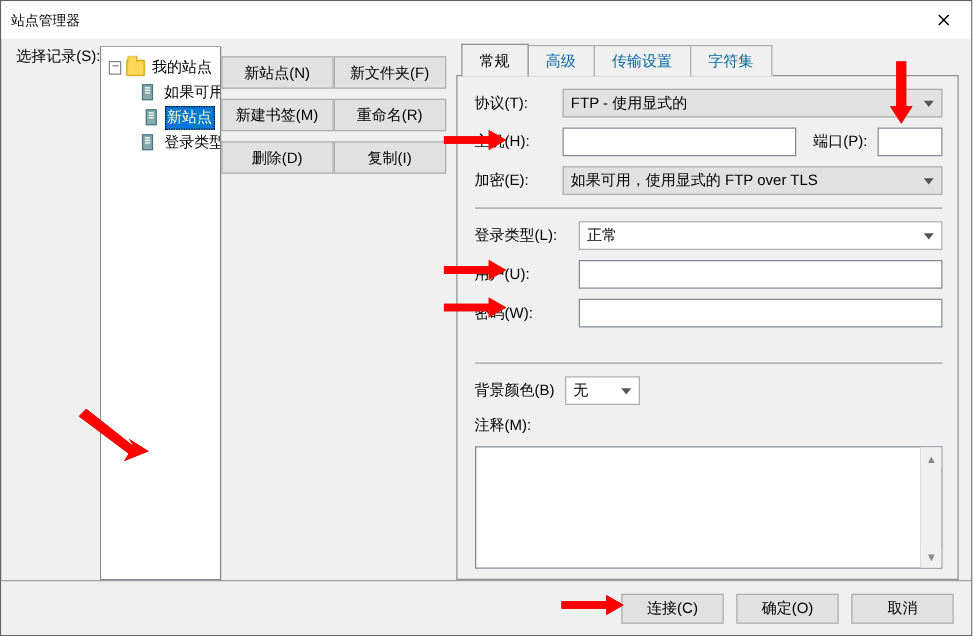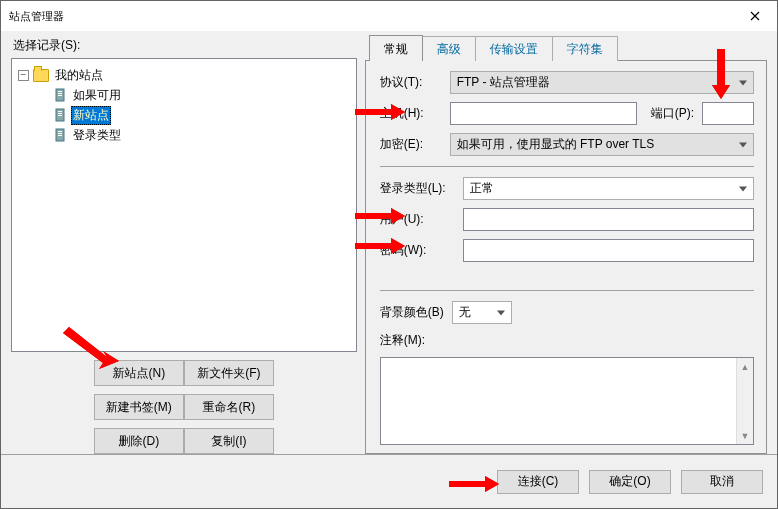--- a/index.html
+++ b/index.html
@@ -2,21 +2,21 @@
 <html><head>
 <meta charset="utf-8">
 <style>
   html,body{margin:0;padding:0;font-family:"Microsoft YaHei","Segoe UI",sans-serif;font-size:12px;color:#000;background:#fff}
   *{box-sizing:border-box}
   .window{width:778px;height:509px;border:1px solid #646464;position:relative;background:#f0f0f0;display:flex;flex-direction:column}
   .titlebar{height:30px;background:#fff;display:flex;align-items:center;padding:0 8px;position:relative}
   .titlebar .title{font-size:11px}
   .titlebar .close{position:absolute;right:0;top:0;width:45px;height:30px;display:flex;align-items:center;justify-content:center;font-size:14px}
   .content{flex:1;display:flex;padding:6px 10px 0 10px;gap:8px}
-  .left-pane{width:378px;display:flex;flex-direction:column}
+  .left-pane{width:378px;display:flex;flex-direction:row}
   .select-record{margin:0 0 4px 2px}
   .tree{flex:1;border:1px solid #828790;background:#fff;padding:6px 4px;overflow:auto;min-height:0}
   .tree-row{display:flex;align-items:center;height:20px;gap:4px}
   .indent0{padding-left:2px}
   .indent1{padding-left:22px}
   .toggle{width:11px;height:11px;border:1px solid #888;display:flex;align-items:center;justify-content:center;font-size:10px;line-height:1;color:#555}
   .spacer-toggle{width:11px}
   .folder-icon{width:16px;height:13px;background:#ffd759;border:1px solid #caa100;border-radius:1px;position:relative}
   .folder-icon::before{content:"";position:absolute;top:-4px;left:0;width:6px;height:4px;background:#ffd759;border:1px solid #caa100;border-bottom:none;border-radius:1px 1px 0 0}
   .site-icon{width:14px;height:14px;display:inline-block}
@@ -39,21 +39,21 @@
   .combo .chev{position:absolute;right:6px;top:50%;transform:translateY(-50%);width:0;height:0;border-left:4px solid transparent;border-right:4px solid transparent;border-top:5px solid #555}
   .text-input{flex:1;height:23px;border:1px solid #828790;background:#fff;padding:0 4px}
   .port-label{margin-left:6px}
   .port-input{width:52px;height:23px;border:1px solid #828790;background:#fff;padding:0 4px;flex:0 0 52px}
   .hr{border:none;border-top:1px solid #a0a0a0;margin:2px 0}
   .bg-row{display:flex;align-items:center;gap:8px}
   .textarea-wrap{flex:1;display:flex;flex-direction:column;min-height:0}
   .textarea{flex:1;border:1px solid #828790;background:#fff;position:relative}
   .textarea .scrollbar{position:absolute;right:0;top:0;bottom:0;width:17px;background:#f0f0f0;border-left:1px solid #ddd;display:flex;flex-direction:column;justify-content:space-between}
   .scrollbtn{height:17px;display:flex;align-items:center;justify-content:center;color:#888;font-size:9px;background:#f0f0f0}
-  .bottom-bar{height:54px;border-top:1.5px solid #a0a0a0;display:flex;align-items:center;justify-content:flex-end;gap:10px;padding:0 14px;background:#f0f0f0}
+  .bottom-bar{height:44px;border-top:1.5px solid #a0a0a0;display:flex;align-items:center;justify-content:flex-end;gap:10px;padding:0 14px;background:#f0f0f0}
   .bottom-bar .btn{width:82px;height:24px}
   .arrow{position:absolute;pointer-events:none;z-index:50}
   .arrow svg{display:block;filter:drop-shadow(0 0 0.5px #c00)}
 </style>
 </head>
 <body>
 
 <div class="window">
   <div class="titlebar">
     <span class="title">站点管理器</span>
@@ -127,21 +127,21 @@
         <div class="tab active">常规</div>
         <div class="tab">高级</div>
         <div class="tab">传输设置</div>
         <div class="tab">字符集</div>
       </div>
 
       <div class="tab-panel">
         <div class="form-row">
           <label class="lbl-col">协议(T):</label>
           <div class="combo">
-            <span>FTP - 站点管理器</span>
+            <span>FTP - 使用显式的</span>
             <span class="chev"></span>
           </div>
         </div>
         <div class="form-row">
           <label class="lbl-col">主机(H):</label>
           <input class="text-input" value="" style="">
           <label class="port-label">端口(P):</label>
           <input class="port-input" value="" style="">
         </div>
         <div class="form-row">

